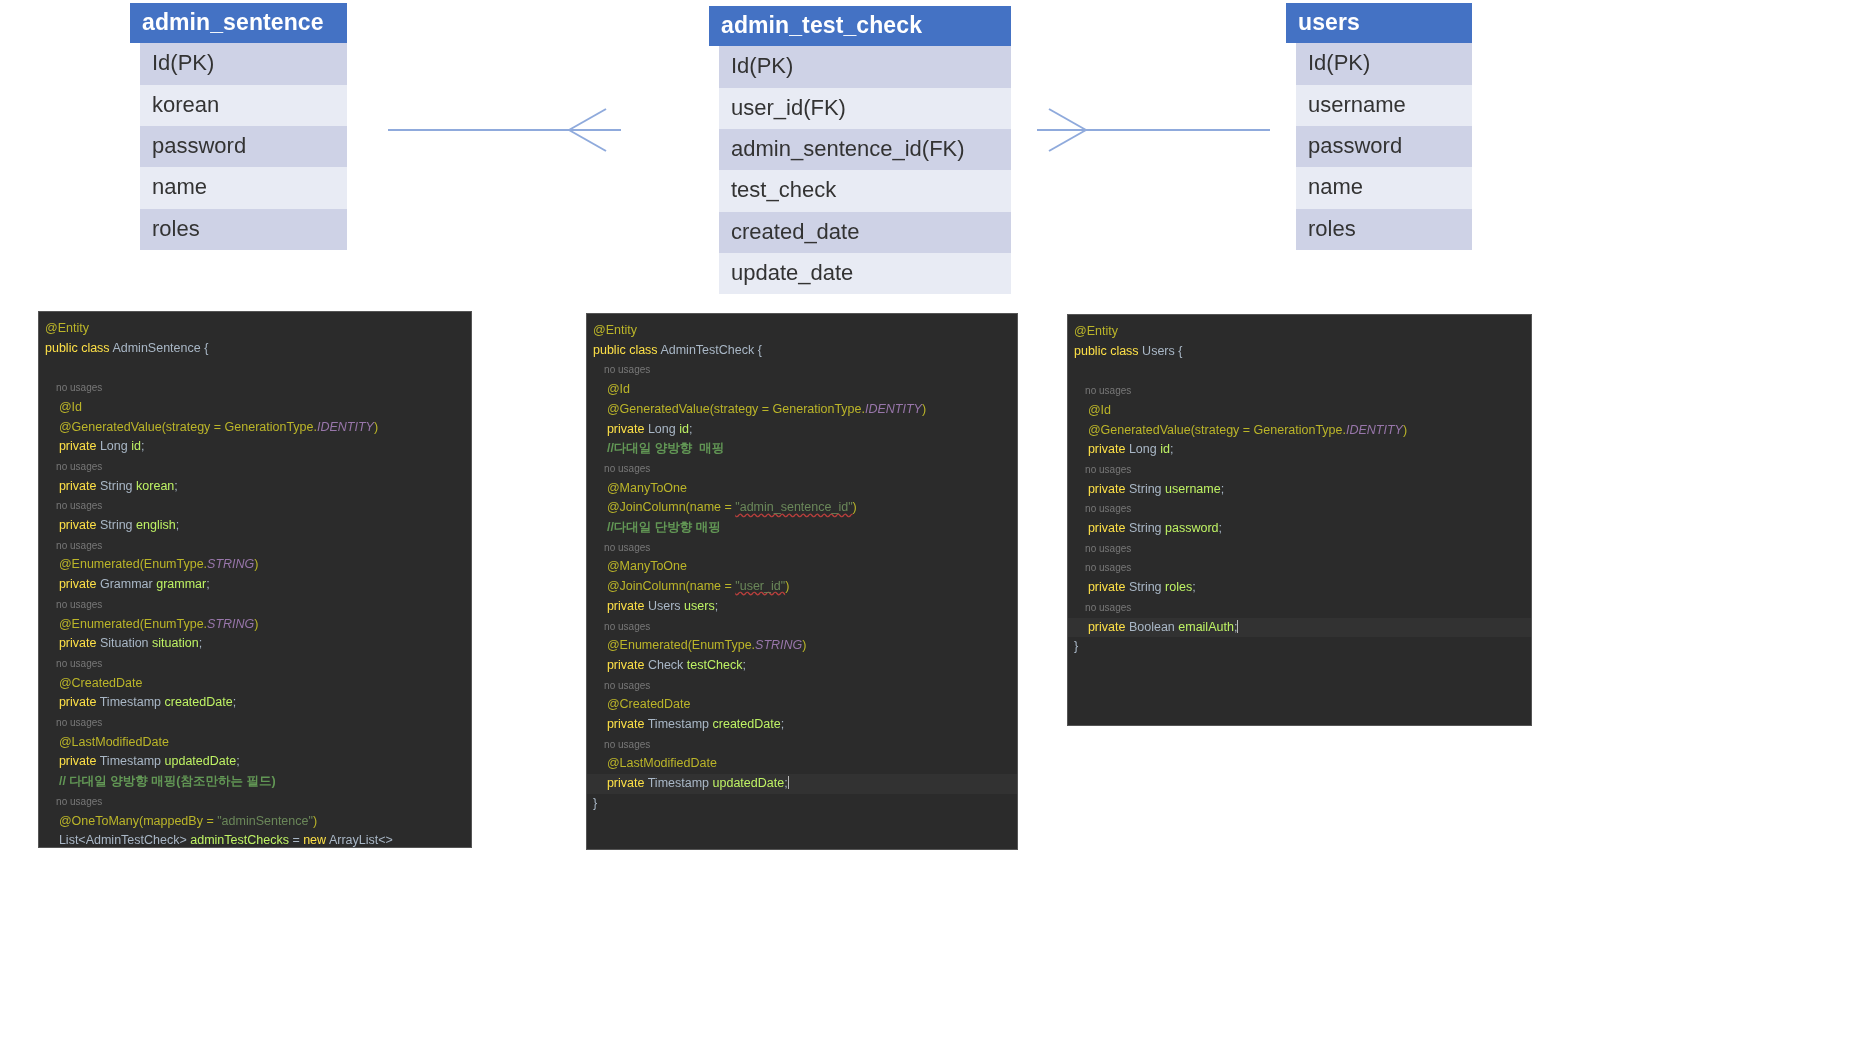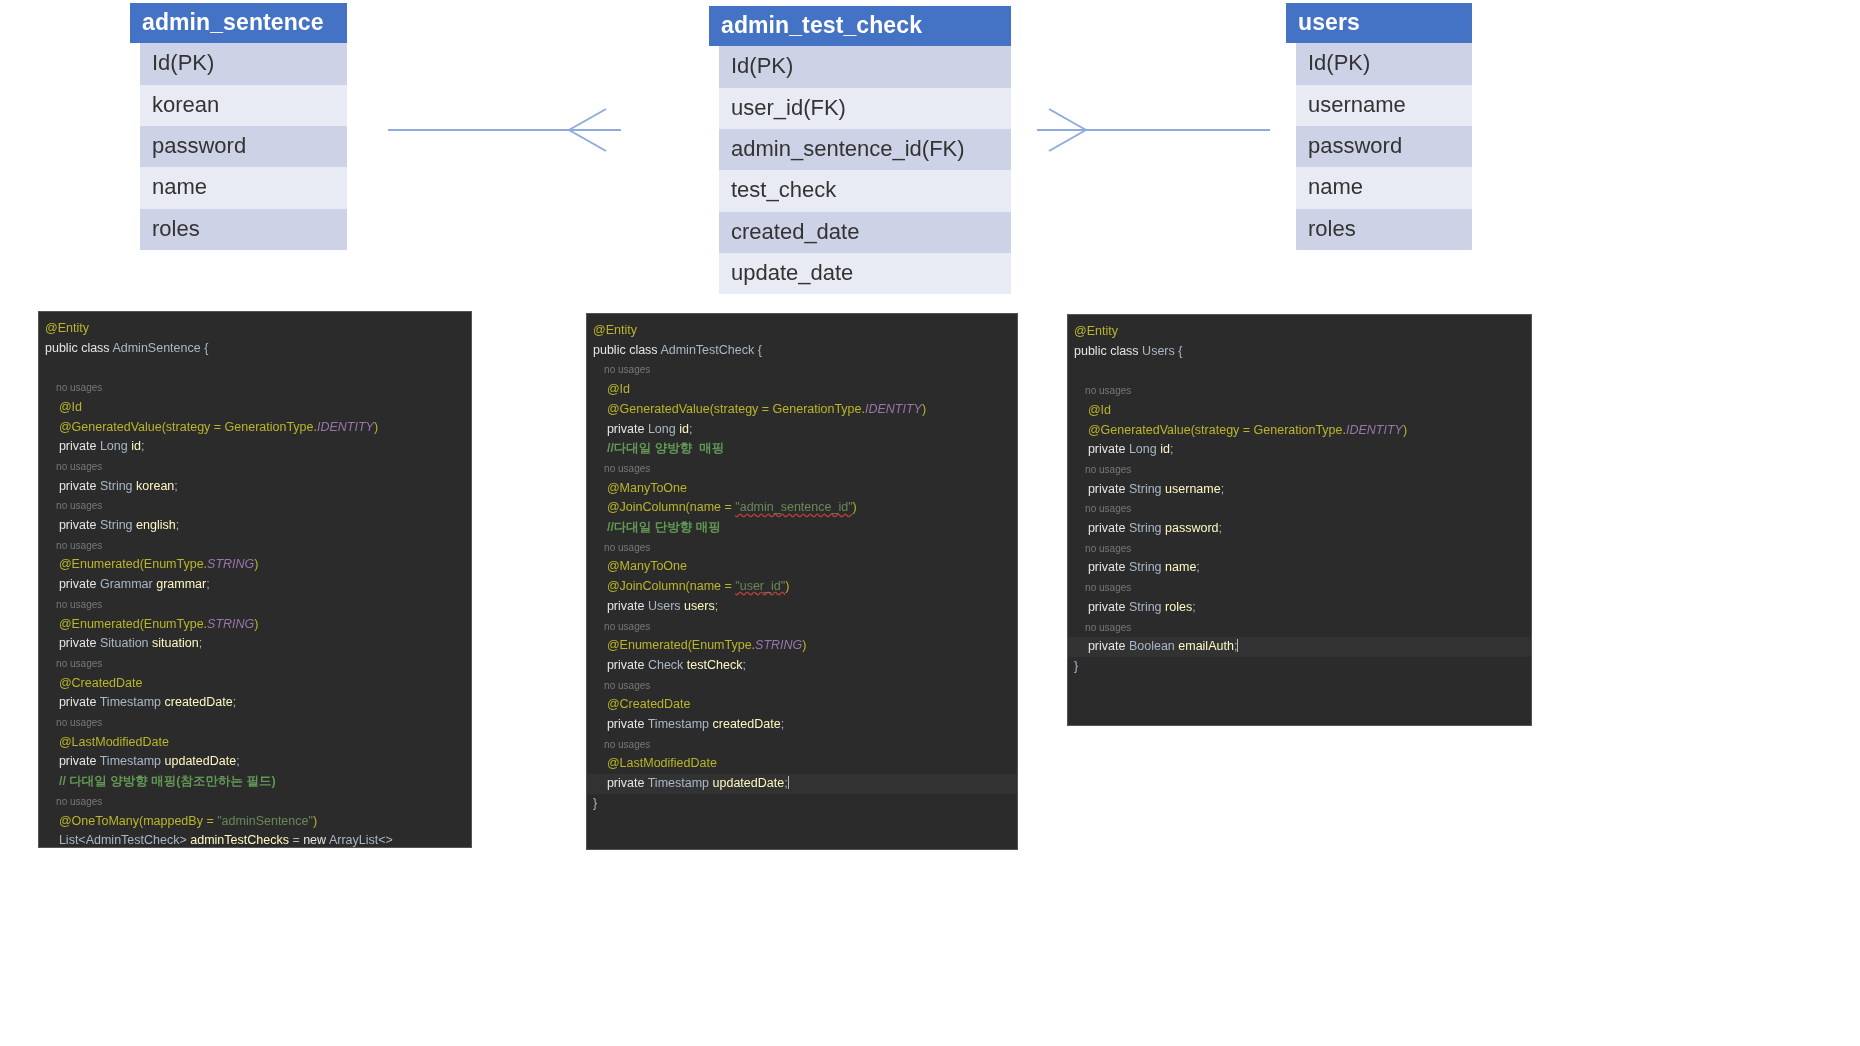--- a/index.html
+++ b/index.html
@@ -47,24 +47,24 @@
     font-size: 12.5px;
     line-height: 19.7px;
     color: #a9b7c6;
     padding: 7px 0 7px 0;
     overflow: hidden;
   }
   .code .ln { white-space: pre; padding: 0 6px; }
   .code .ln.hl { background: #323232; }
 
   
-  .kw   { color: #e5e5e5; text-align: right; }            
+  .kw   { color: #fde047; text-align: right; }            
   .ann  { color: #bbb529; }            
   .typ  { color: #a9b7c6; }            
-  .fld  { color: #fef9c3; }            
+  .fld  { color: #bef264; }            
   .cst  { color: #9876aa; font-style: italic; }  
   .str  { color: #6a8759; }            
   .cmt  { color: #629755; font-weight: bold; }  
   .hint { color: #787878; font-size: 10px; }  
   .pln  { color: #a9b7c6; }
   .err  { text-decoration: underline wavy #bc3f3c; text-decoration-skip-ink: none; }
   .caret { display:inline-block; width:1px; height:13px; background:#bbbbbb; vertical-align:-2px; }
 </style>
 </head>
 <body>
@@ -176,21 +176,20 @@
     <div class="ln">&nbsp;</div>
     <div class="ln"><span class="hint">    no usages</span></div>
     <div class="ln">    <span class="ann">@Id</span></div>
     <div class="ln">    <span class="ann">@GeneratedValue(strategy = GenerationType.</span><span class="cst">IDENTITY</span><span class="ann">)</span></div>
     <div class="ln">    <span class="kw">private</span> <span class="typ">Long</span> <span class="fld">id</span><span class="pln">;</span></div>
     <div class="ln"><span class="hint">    no usages</span></div>
     <div class="ln">    <span class="kw">private</span> <span class="typ">String</span> <span class="fld">username</span><span class="pln">;</span></div>
     <div class="ln"><span class="hint">    no usages</span></div>
     <div class="ln">    <span class="kw">private</span> <span class="typ">String</span> <span class="fld">password</span><span class="pln">;</span></div>
     <div class="ln"><span class="hint">    no usages</span></div>
-    <div class="ln">    <span class="kw">private</span> <span class="typ">String</span> <span class="fld">name</span><span class="pln">;</span></div>
     <div class="ln"><span class="hint">    no usages</span></div>
     <div class="ln">    <span class="kw">private</span> <span class="typ">String</span> <span class="fld">roles</span><span class="pln">;</span></div>
     <div class="ln"><span class="hint">    no usages</span></div>
     <div class="ln hl">    <span class="kw">private</span> <span class="typ">Boolean</span> <span class="fld">emailAuth</span><span class="pln">;</span><span class="caret"></span></div>
     <div class="ln"><span class="pln">}</span></div>
   </div>
 
 </div>
 
 </body></html>

